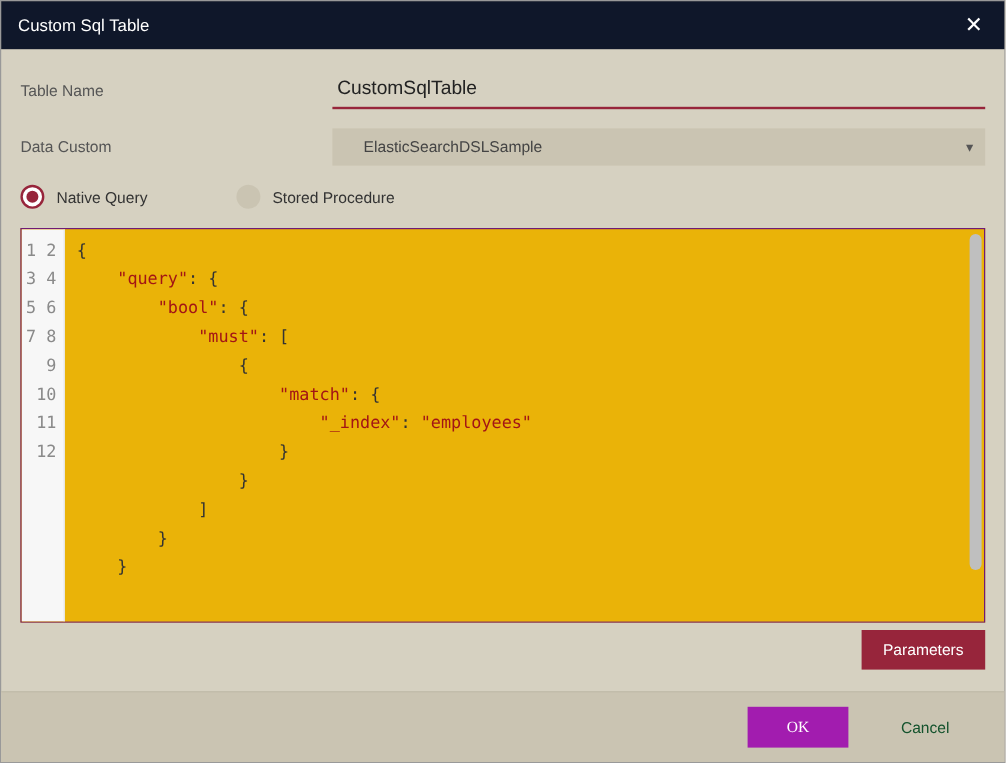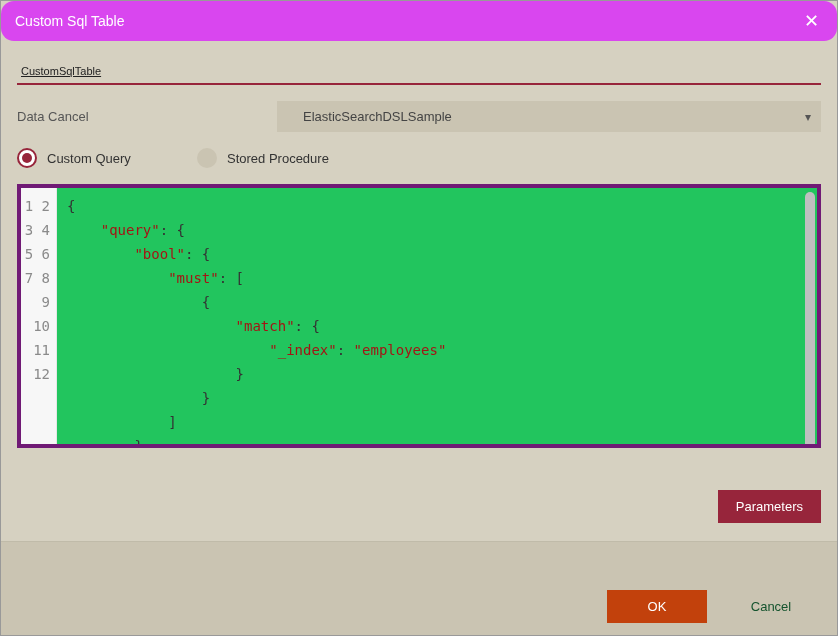--- a/index.html
+++ b/index.html
@@ -1,78 +1,79 @@
 <!DOCTYPE html>
 <html><head>
 <meta charset="utf-8">
 <style>
 * { box-sizing: border-box; margin: 0; padding: 0; }
 html, body { width: 838px; height: 636px; font-family: Arial, sans-serif; font-size: 13px; color: #333; }
 .window { width: 838px; height: 636px; border: 1px solid #999; display: flex; flex-direction: column; background: #d6d1c1; }
-.titlebar { background: #d946ef; color: #fff; display: flex; align-items: center; justify-content: space-between; height: 40px; padding: 0 14px; border-radius: 13px; }
+.titlebar { background: #0f172a; color: #fff; display: flex; align-items: center; justify-content: space-between; height: 40px; padding: 0 14px; }
 .titlebar-title { font-size: 14px; }
 .close-x { font-size: 18px; cursor: pointer; padding: 0 4px; }
 .content { flex: 1; padding: 18px 16px 0 16px; display: flex; flex-direction: column; gap: 16px; overflow: hidden; }
 .form-row { display: flex; align-items: center; }
 .form-label { width: 260px; color: #555; }
-.input-underline { flex: 1; border: none; border-bottom: 2px solid #97253b; background: transparent; padding: 6px 4px; font-size: 11px; color: #222; outline: none; text-decoration: underline; }
+.input-underline { flex: 1; border: none; border-bottom: 2px solid #97253b; background: transparent; padding: 6px 4px; font-size: 16px; color: #222; outline: none; }
 .select-wrap { flex: 1; position: relative; background: #cac4b2; }
 .select-value { padding: 8px 26px; color: #444; }
 .chevron { position: absolute; right: 10px; top: 50%; transform: translateY(-50%); font-size: 12px; color: #555; }
 .radio-group { flex: 1; display: flex; align-items: center; gap: 0; }
 .radio-item { display: flex; align-items: center; gap: 10px; width: 180px; cursor: pointer; }
 .radio-item.wide { width: 200px; }
 .radio { width: 20px; height: 20px; border-radius: 50%; background: #cac4b2; display: flex; align-items: center; justify-content: center; }
 .radio.selected { border: 2px solid #97253b; background: #fff; }
 .radio.selected .dot { width: 10px; height: 10px; border-radius: 50%; background: #97253b; }
-.editor-area { flex: 1; background: #22c55e; border: 4px solid #701a75; position: relative; display: flex; overflow: hidden; justify-content: center; }
+.editor-area { flex: 1; background: #eab308; border: 1px solid #701a75; position: relative; display: flex; overflow: hidden; justify-content: center; }
 .gutter { width: 36px; background: #f7f7f7; border-right: 1px solid #e6e6e6; text-align: right; padding: 6px 6px 6px 0; color: #8a8a8a; font-family: Consolas, monospace; font-size: 14px; line-height: 24px; }
 .code { flex: 1; padding: 6px 10px; font-family: Consolas, monospace; font-size: 14px; line-height: 24px; white-space: pre; color: #333; overflow: hidden; }
 .tok-key { color: #a31515; }
 .tok-str { color: #a31515; }
 .tok-punc { color: #333; }
 .editor-scrollbar { position: absolute; right: 2px; top: 4px; width: 10px; height: 280px; background: #bfbfbf; border-radius: 5px; }
 .params-row { display: flex; justify-content: flex-end; padding: 6px 16px 18px 16px; }
-.btn { border: none; padding: 9px 18px; font-size: 13px; cursor: pointer; margin-top: 36px; }
+.btn { border: none; padding: 9px 18px; font-size: 13px; cursor: pointer; }
 .btn-primary { background: #97253b; color: #fff; }
 .footer { background: #cac4b2; padding: 12px 16px; display: flex; justify-content: flex-end; gap: 14px; border-top: 1px solid #c0bba9; }
-.btn-ok { background: #c2410c; color: #fff; width: 100px; }
+.btn-ok { background: #a21caf; color: #fff; width: 84px; font-family: Liberation Serif, serif; }
 .btn-cancel { background: transparent; color: #14532d; width: 100px; }
 </style>
 </head>
 <body>
 
 <div class="window">
 
   <div class="titlebar">
     <div class="titlebar-title">Custom Sql Table</div>
     <div class="close-x">✕</div>
   </div>
 
   <div class="content">
 
     <div class="form-row">
+      <div class="form-label">Table Name</div>
       <input class="input-underline" value="CustomSqlTable" style="">
     </div>
 
     <div class="form-row">
-      <div class="form-label">Data Cancel</div>
+      <div class="form-label">Data Custom</div>
       <div class="select-wrap">
         <div class="select-value">ElasticSearchDSLSample</div>
         <span class="chevron">▾</span>
       </div>
     </div>
 
     <div class="form-row">
       <div class="radio-group">
         <div class="radio-item">
           <div class="radio selected">
               <div class="dot"></div>
             </div>
-          <span>Custom Query</span>
+          <span>Native Query</span>
         </div>
         <div class="radio-item wide">
           <div class="radio">
               <div class="dot"></div>
             </div>
           <span>Stored Procedure</span>
         </div>
       </div>
     </div>
 

